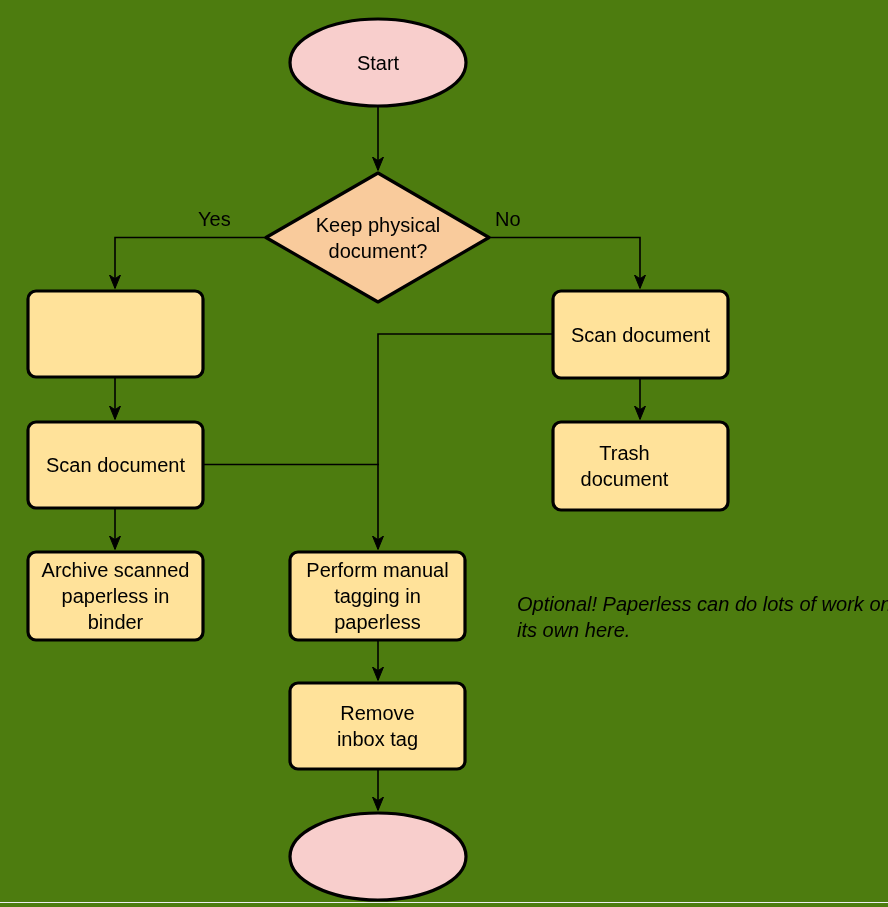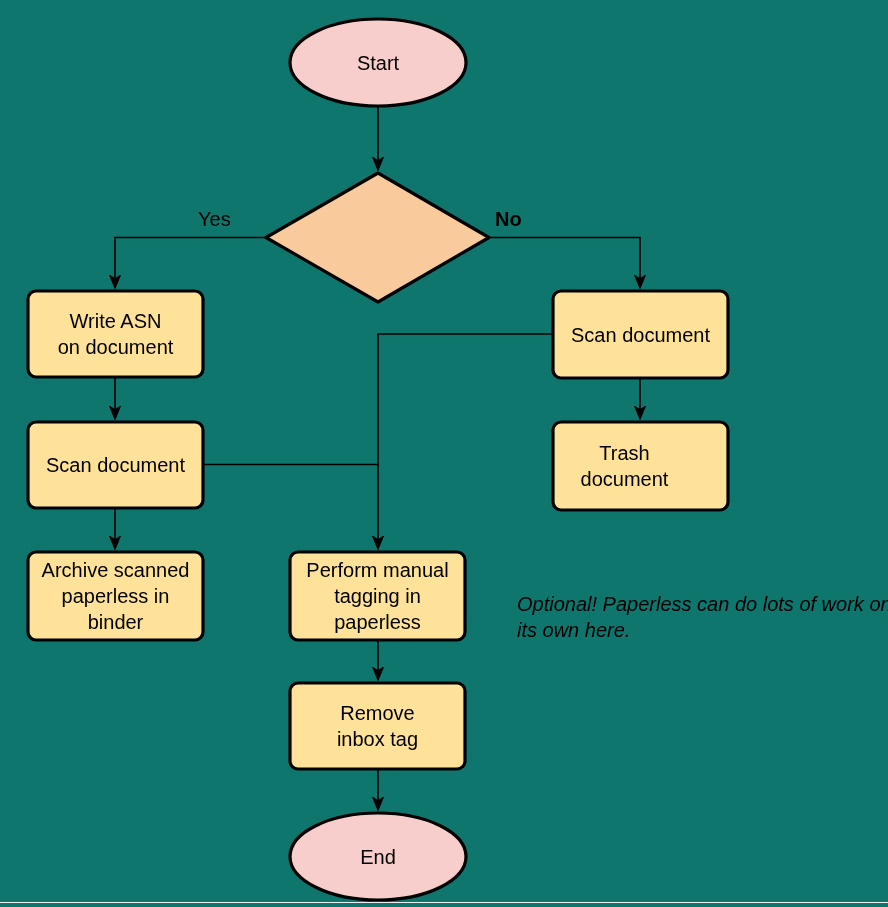--- a/index.html
+++ b/index.html
@@ -1,20 +1,20 @@
 <!DOCTYPE html>
 <html><head>
 <meta charset="utf-8">
 <style>
   html, body { margin: 0; padding: 0; background: #ffffff; }
   .canvas {
     position: relative;
     width: 888px;
     height: 907px;
-    background: #0f766e;
+    background: #4d7c0f;
     font-family: "Liberation Sans", sans-serif;
     color: #000000;
     overflow: hidden;
   }
   .canvas svg { position: absolute; left: 0; top: 0; }
   .lbl {
     position: absolute;
     display: flex;
     align-items: center;
     justify-content: center;
@@ -80,35 +80,34 @@
     <rect class="shape" x="28" y="422" width="175" height="86" rx="8" ry="8" fill="#ffe29a"></rect>
     <rect class="shape" x="28" y="552" width="175" height="88" rx="8" ry="8" fill="#ffe29a"></rect>
     <rect class="shape" x="553" y="291" width="175" height="87" rx="8" ry="8" fill="#ffe29a"></rect>
     <rect class="shape" x="553" y="422" width="175" height="88" rx="8" ry="8" fill="#ffe29a"></rect>
     <rect class="shape" x="290" y="552" width="175" height="88" rx="8" ry="8" fill="#ffe29a"></rect>
     <rect class="shape" x="290" y="683" width="175" height="86" rx="8" ry="8" fill="#ffe29a"></rect>
     <ellipse class="shape" cx="378" cy="856.5" rx="88" ry="43.5" fill="#f8cecc"></ellipse>
   </svg>
 
   <div class="lbl" style="left:290px; top:19px; width:176px; height:87px;">Start</div>
-  <div class="lbl" style="left:28px; top:291px; width:175px; height:86px;">Write ASN
-on document</div>
+  <div class="lbl" style="left:278px; top:172px; width:200px; height:131px;">Keep physical
+document?</div>
   <div class="lbl" style="left:28px; top:422px; width:175px; height:86px;">Scan document</div>
   <div class="lbl" style="left:28px; top:552px; width:175px; height:88px;">Archive scanned
 paperless in
 binder</div>
   <div class="lbl" style="left:553px; top:291px; width:175px; height:87px;">Scan document</div>
   <div class="lbl" style="left:553px; top:422px; width:143px; height:88px;">Trash document</div>
   <div class="lbl" style="left:290px; top:552px; width:175px; height:88px;">Perform manual
 tagging in
 paperless</div>
   <div class="lbl" style="left:290px; top:683px; width:175px; height:86px;">Remove
 inbox tag</div>
-  <div class="lbl" style="left:290px; top:813px; width:176px; height:87px;">End</div>
 
   <div class="edge-lbl" style="left:198px; top:208px; width:60px;">Yes</div>
-  <div class="edge-lbl" style="left:495px; top:208px; width:60px;font-weight:bold;">No</div>
+  <div class="edge-lbl" style="left:495px; top:208px; width:60px;">No</div>
 
   <div class="note" style="left:481px; top:591px; width:405px;margin-left:36px;">Optional! Paperless can do lots of work on
 its own here.</div>
 
   <div class="bottom-divider"></div>
 </div>
 
 </body></html>

